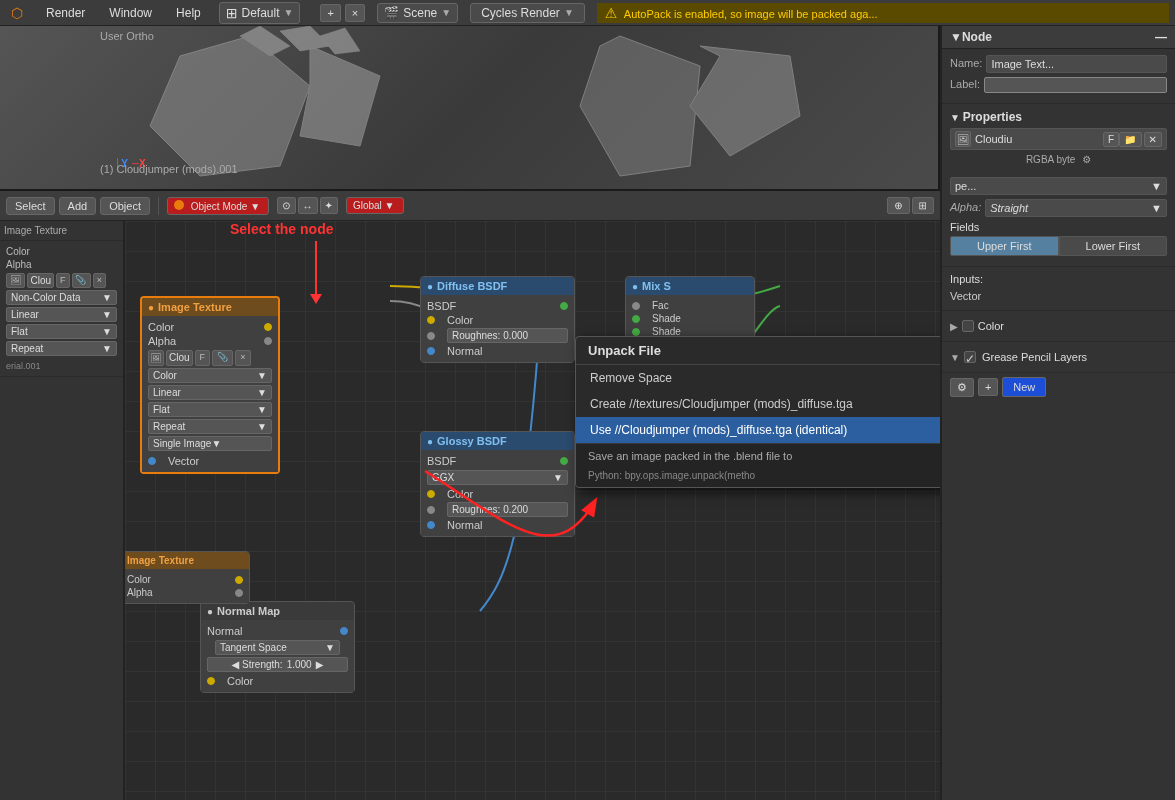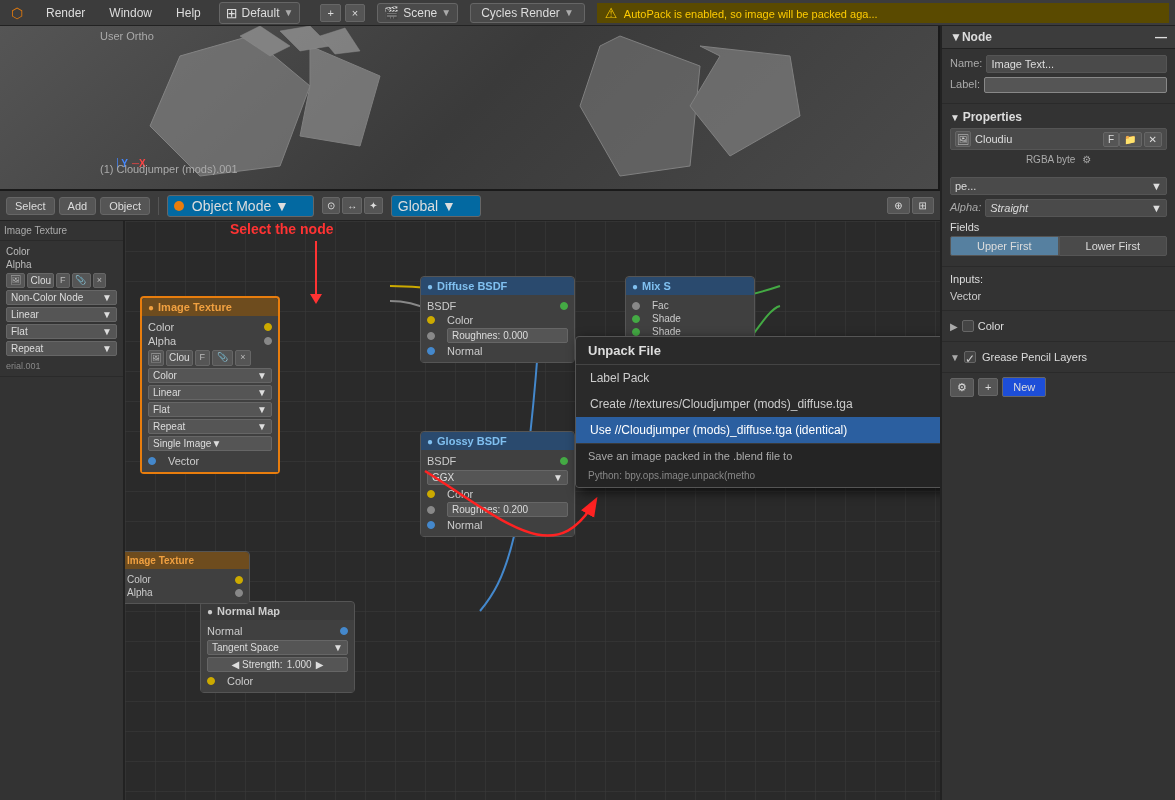--- a/index.html
+++ b/index.html
@@ -119,26 +119,26 @@
     .toolbar-btn {
       background: #555;
       border: 1px solid #666;
       border-radius: 3px;
       color: #ddd;
       font-size: 11px;
       padding: 2px 8px;
       cursor: pointer;
     }
     .toolbar-dropdown {
-      background: #0369a1;
+      background: #b91c1c;
       border: 1px solid #666;
       border-radius: 3px;
       color: #ddd;
-      font-size: 14px;
-      padding: 2px 24px 2px 6px;
+      font-size: 10px;
+      padding: 2px 8px 2px 6px;
       cursor: pointer;
       position: relative;
     }
 
     
     .node-editor {
       position: absolute;
       top: 221px;
       left: 0;
       width: 940px;
@@ -684,21 +684,21 @@
     <div class="node-card" style="top:380px; left:75px; width:155px;">
       <div class="node-card-header node-header-dark">
         <span style="font-size:10px;">●</span>
         <span>Normal Map</span>
       </div>
       <div class="node-body">
         <div class="node-row">
           <span>Normal</span>
           <span class="node-socket sock-blue" style="margin-left:auto;"></span>
         </div>
-        <div style="margin:2px 0;">
+        <div style="margin:2px 8px;">
           <div style="background:#555; border:1px solid #666; border-radius:2px; padding:1px 4px; font-size:10px; color:#ddd; display:flex; justify-content:space-between;">
             <span>Tangent Space</span>
               <span>▼</span>
           </div>
         </div>
         <div style="background:#555; border:1px solid #666; border-radius:2px; padding:1px 4px; font-size:10px; color:#ddd; margin:2px 0; display:flex; align-items:center; justify-content:center; gap:4px;">
           <span>◀ Strength:  </span>
           <span>1.000</span>
           <span>▶</span>
         </div>
@@ -729,21 +729,21 @@
       <path d="M300,250 C380,300 430,350 470,280" stroke="#ff2222" stroke-width="2.5" fill="none" marker-end="url(#arrowhead)"></path>
       <defs>
         <marker id="arrowhead" markerWidth="8" markerHeight="8" refX="6" refY="3" orient="auto">
           <path d="M0,0 L0,6 L8,3 z" fill="#ff2222"></path>
         </marker>
       </defs>
     </svg>
 
     <div class="context-menu">
       <div class="ctx-header">Unpack File</div>
-      <div class="ctx-item">Label Pack</div>
+      <div class="ctx-item">Remove Space</div>
       <div class="ctx-item">Create //textures/Cloudjumper (mods)_diffuse.tga</div>
       <div class="ctx-item selected">Use //Cloudjumper (mods)_diffuse.tga (identical)</div>
       <div class="ctx-tooltip">Save an image packed in the .blend file to</div>
       <div class="ctx-python">Python: bpy.ops.image.unpack(metho</div>
     </div>
 
   </div>
 </div>
 
 <div class="left-panel">
@@ -752,21 +752,21 @@
     <div class="left-node-row">Color</div>
     <div class="left-node-row">Alpha</div>
     <div style="display:flex; gap:2px; margin:2px 0;">
       <div style="background:#555; border:1px solid #666; border-radius:2px; padding:1px 3px; font-size:9px; color:#bbb;">🖼</div>
       <span style="font-size:10px; color:#ddd; padding:1px 2px; background:#555; border:1px solid #666; border-radius:2px;">Clou</span>
       <div style="background:#555; border:1px solid #666; border-radius:2px; padding:1px 3px; font-size:9px; color:#bbb;">F</div>
       <div style="background:#555; border:1px solid #666; border-radius:2px; padding:1px 3px; font-size:9px; color:#bbb;">📎</div>
       <div style="background:#555; border:1px solid #666; border-radius:2px; padding:1px 3px; font-size:9px; color:#bbb;">×</div>
     </div>
     <div style="background:#555; border:1px solid #666; border-radius:2px; padding:1px 4px; font-size:10px; color:#ddd; display:flex; justify-content:space-between; margin:2px 0;">
-      <span>Non-Color Node</span>
+      <span>Non-Color Data</span>
         <span>▼</span>
     </div>
     <div style="background:#555; border:1px solid #666; border-radius:2px; padding:1px 4px; font-size:10px; color:#ddd; display:flex; justify-content:space-between; margin:2px 0;">
       <span>Linear</span>
         <span>▼</span>
     </div>
     <div style="background:#555; border:1px solid #666; border-radius:2px; padding:1px 4px; font-size:10px; color:#ddd; display:flex; justify-content:space-between; margin:2px 0;">
       <span>Flat</span>
         <span>▼</span>
     </div>

